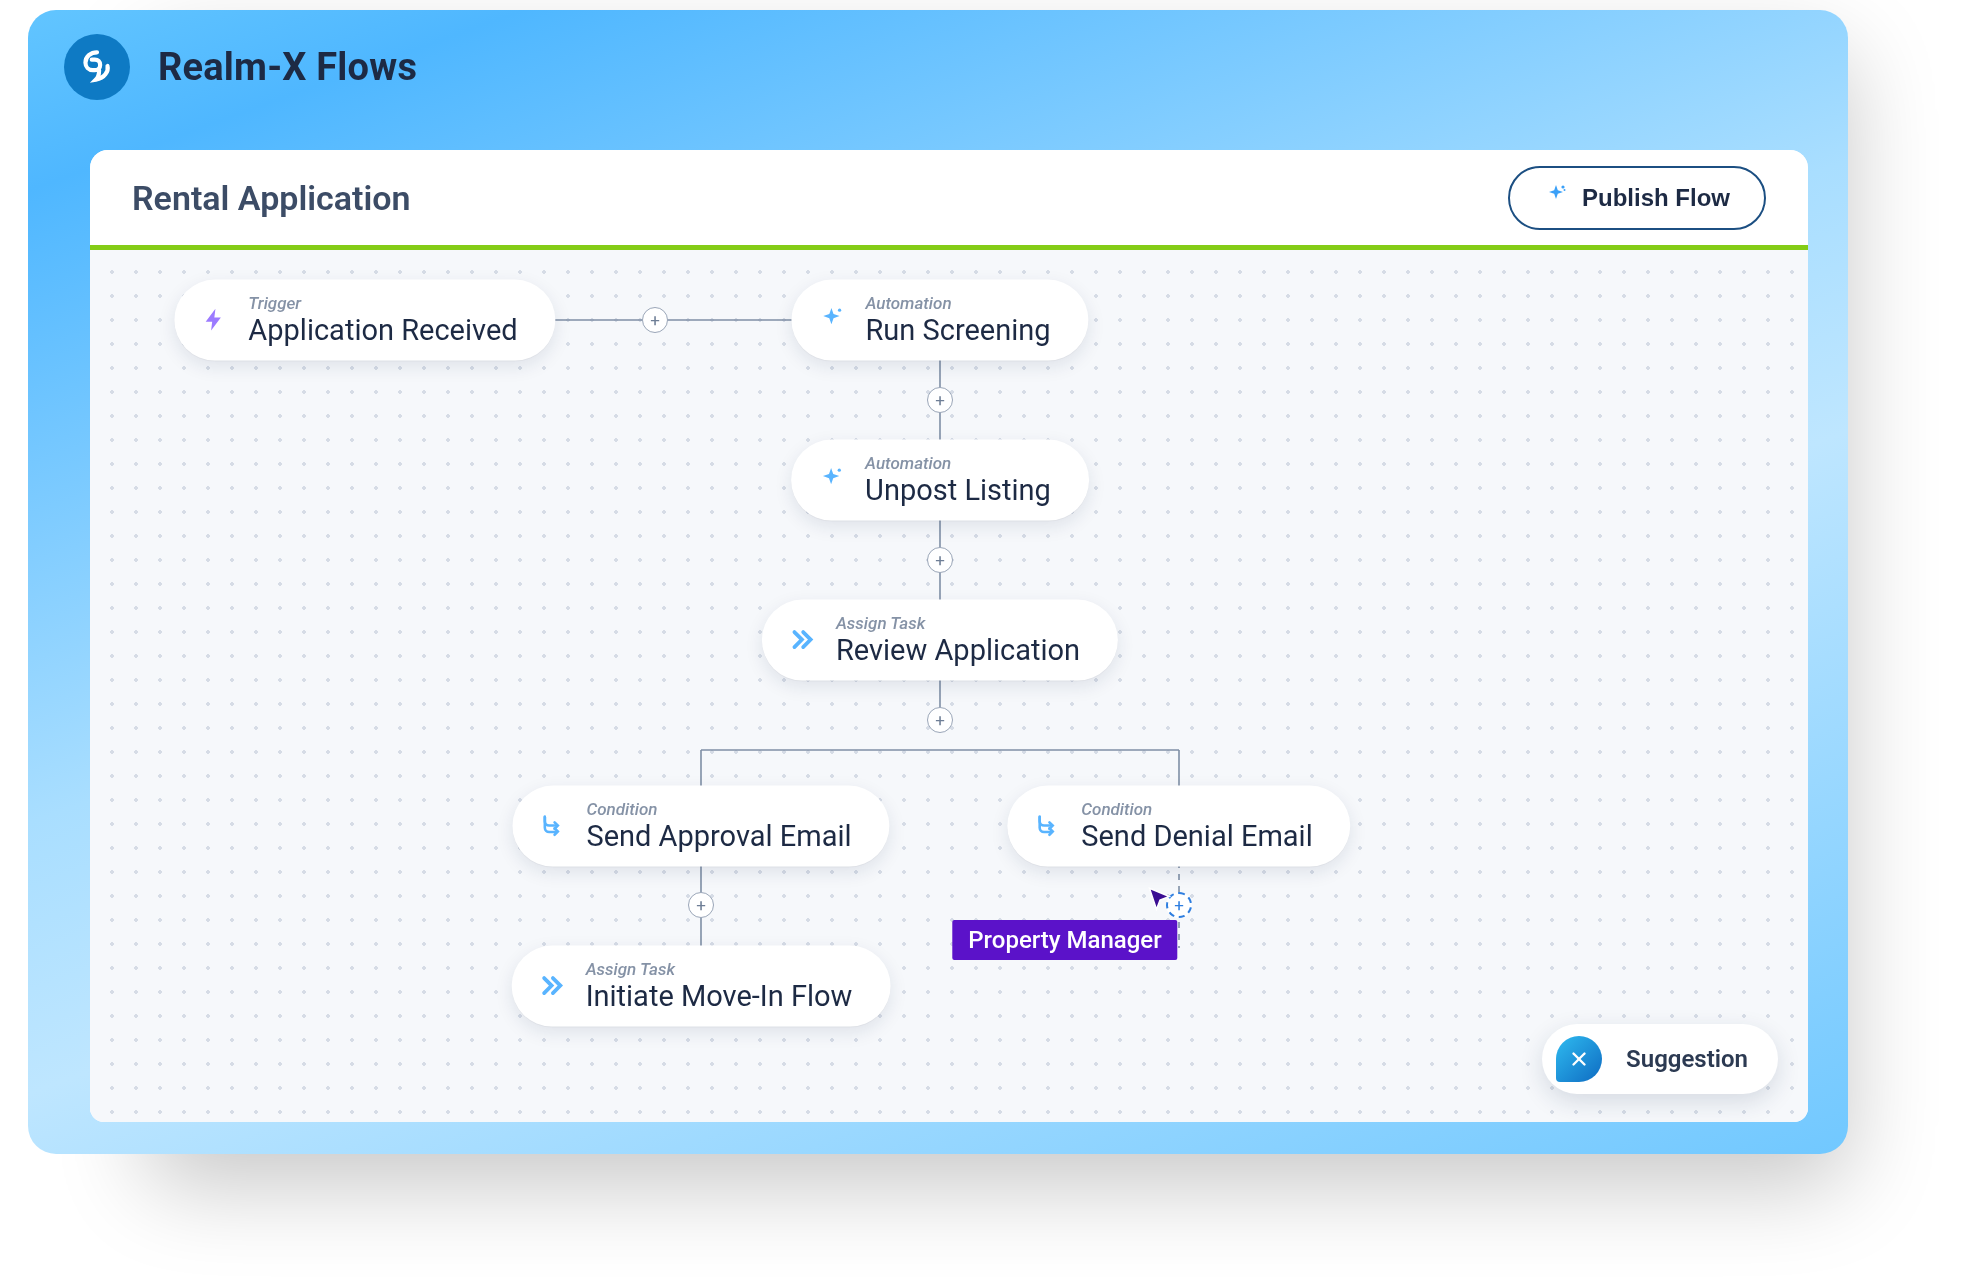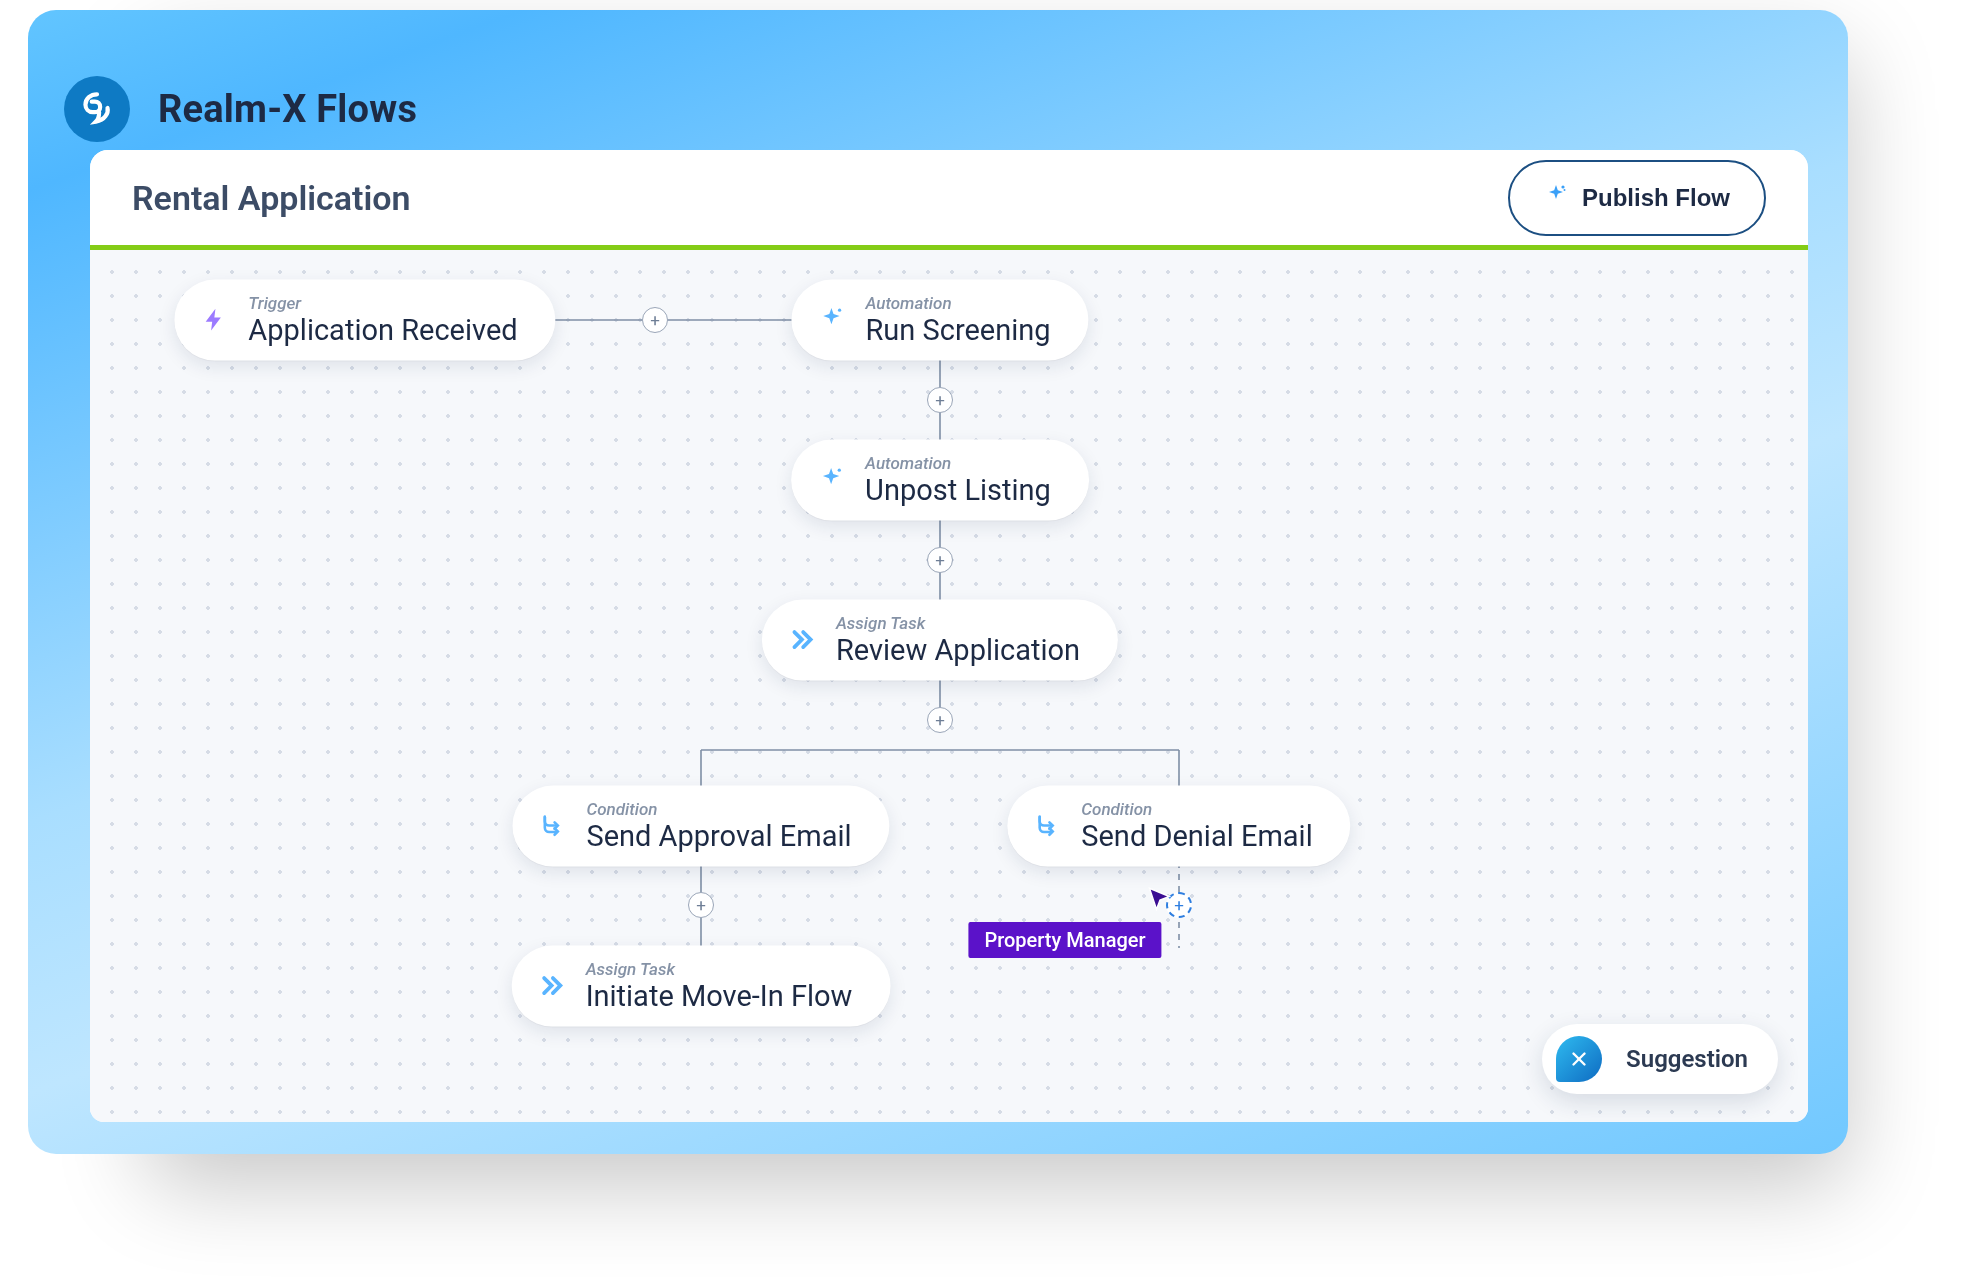--- a/index.html
+++ b/index.html
@@ -35,21 +35,20 @@
     background: linear-gradient(160deg, #62C5FF 0%, #4FB7FF 10%, #A9DEFF 45%, #BEE6FF 60%, #71C8FF 100%);
     overflow: hidden;
   }
 
   
   .app-header {
     display: flex;
     align-items: center;
     gap: 28px;
     padding: 24px 36px 16px 36px;
-    margin-top: 42px;
   }
   .app-logo {
     width: 66px; height: 66px;
     border-radius: 50%;
     background: #0E7AC4;
     display: flex; align-items: center; justify-content: center;
   }
   .app-logo svg { width: 42px; height: 42px; }
   .app-title {
     font-size: 38px;
@@ -84,21 +83,21 @@
   }
   .flow-title {
     font-size: 34px;
     font-weight: 600;
     color: #3C4C66;
   }
   .publish-btn {
     display: flex;
     align-items: center;
     gap: 14px;
-    height: 76px;
+    height: 64px;
     padding: 12px 34px;
     border: 2.5px solid #1C4F82;
     border-radius: 40px;
     background: #fff;
     cursor: pointer;
     font-size: 24px;
     font-weight: 700;
     color: #1D2A44;
   }
   .publish-btn .sparkle { color: #3AA0F8; }
@@ -189,21 +188,21 @@
     border: 2px dashed #2E7EE0;
     color: #2E7EE0;
   }
 
   
   .collab-tag {
     position: absolute;
     transform: translate(-50%, -50%);
     background: #5B12C9;
     color: #fff;
-    font-size: 20px;
+    font-size: 24px;
     font-weight: 500;
     padding: 6px 16px;
     border-radius: 2px;
     white-space: nowrap;
     z-index: 20;
   }
   .collab-cursor {
     position: absolute;
     transform: translate(-50%, -50%);
     width: 28px; height: 28px;

